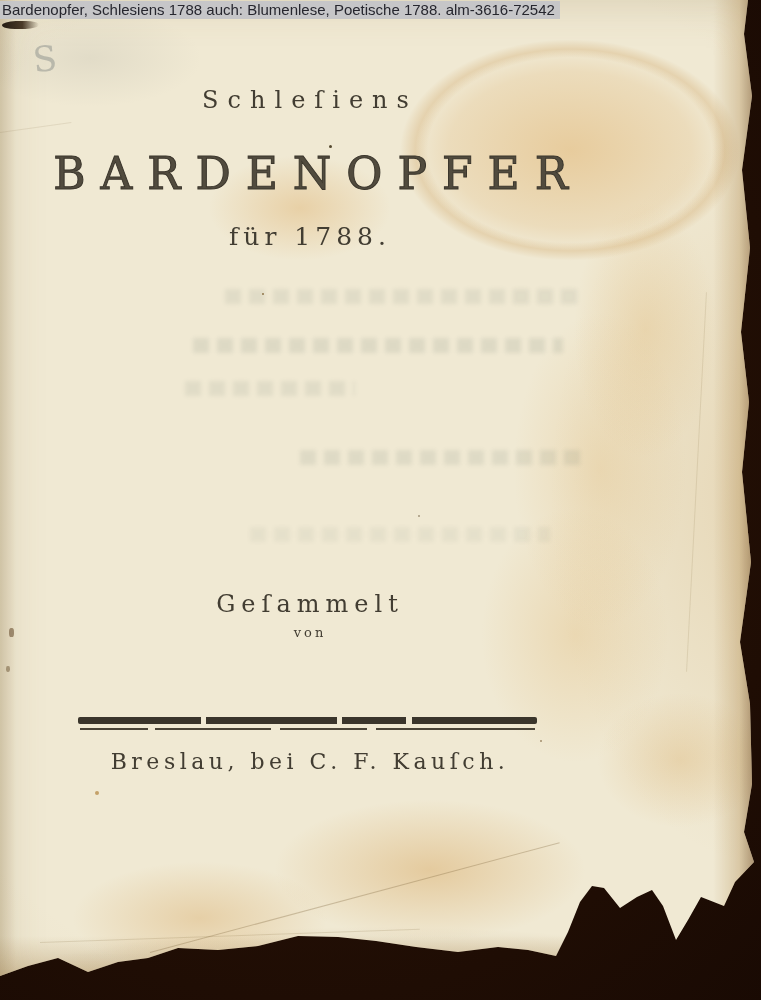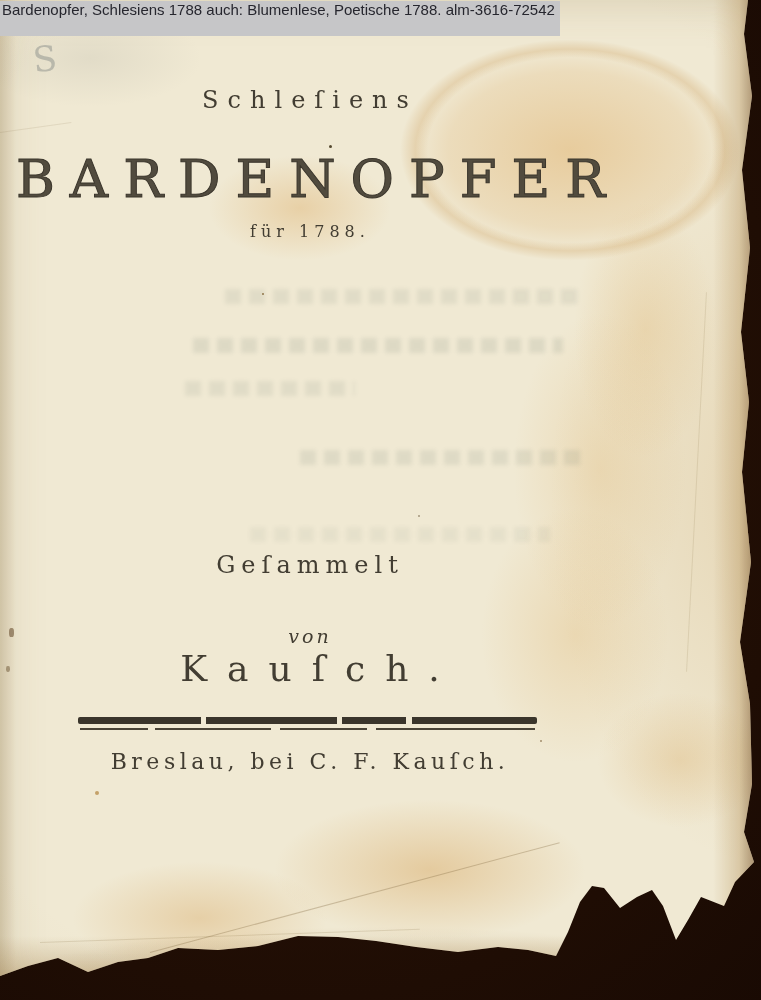--- a/index.html
+++ b/index.html
@@ -69,45 +69,45 @@
   .sp1{left:329px;top:145px;width:3px;height:3px;background:#54492f;}
   .sp2{left:262px;top:293px;width:2px;height:2px;background:rgba(122,90,42,.8);}
   .sp3{left:540px;top:740px;width:2px;height:2px;background:rgba(110,80,40,.6);}
   .sp4{left:95px;top:791px;width:4px;height:4px;background:rgba(185,143,78,.8);}
   .sp5{left:418px;top:515px;width:2px;height:2px;background:rgba(90,70,40,.5);}
   .sp6{left:9px;top:628px;width:5px;height:9px;background:rgba(96,70,38,.55);border-radius:40%;}
   .sp7{left:6px;top:666px;width:4px;height:6px;background:rgba(96,70,38,.45);border-radius:40%;}
   
   .line{position:absolute;left:0;width:620px;text-align:center;color:#423d32;}
   .series-title{top:86px;font-size:24px;letter-spacing:9px;position:absolute;}
-  .main-title{top:148px;font-size:53px;letter-spacing:15px;margin-left:8px;color:#514b3e;
+  .main-title{top:148px;font-size:44px;letter-spacing:15px;margin-left:8px;color:#514b3e;
     -webkit-text-stroke:1px #3b362c;}
-  .year-line{top:222px;font-size:16px;letter-spacing:5px;}
-  .collected{top:551px;font-size:24px;letter-spacing:6px;}
-  .connector{top:625px;font-size:19px;letter-spacing:3px;font-style:italic;}
+  .year-line{top:222px;font-size:25px;letter-spacing:5px;}
+  .collected{top:590px;font-size:24px;letter-spacing:6px;}
+  .connector{top:625px;font-size:13px;letter-spacing:3px;}
   .editor{top:648px;font-size:36px;letter-spacing:20px;margin-left:10px;}
   .imprint{top:749px;font-size:22px;letter-spacing:4.5px;}
   
   .rule-thick{position:absolute;left:78px;top:717px;width:459px;height:7px;border-radius:2px;
     background:linear-gradient(90deg,
       #3a352b 0 26.8%, rgba(0,0,0,0) 26.8% 27.9%,
       #3a352b 27.9% 56.4%, rgba(0,0,0,0) 56.4% 57.6%,
       #3a352b 57.6% 71.4%, rgba(0,0,0,0) 71.4% 72.8%,
       #3a352b 72.8% 100%);}
   .rule-thin{position:absolute;left:80px;top:728px;width:455px;height:2px;
     background:linear-gradient(90deg,
       #4a4437 0 15%, rgba(0,0,0,0) 15% 16.5%,
       #4a4437 16.5% 42%, rgba(0,0,0,0) 42% 44%,
       #4a4437 44% 63%, rgba(0,0,0,0) 63% 65%,
       #4a4437 65% 100%);}
   
   .caption{position:absolute;left:0;top:0;height:19px;
     font-family:"Liberation Sans", sans-serif;font-size:15px;line-height:19px;
     white-space:nowrap;}
-  .caption span{background:#c6c6c8;color:#26262e;padding:0 5px 18px 2px;}
+  .caption span{background:#c6c6c8;color:#26262e;padding:0 5px 1px 2px;}
 </style>
 </head>
 <body>
 
 <div class="stage">
 
   <div class="paper">
 
     <div class="deckle-right"></div>
     <div class="deckle-bottom"></div>
@@ -132,21 +132,20 @@
     <div class="speck sp4"></div>
     <div class="speck sp5"></div>
     <div class="speck sp6"></div>
     <div class="speck sp7"></div>
 
     <div class="line series-title" style="left:0;width:620px;">Schleſiens</div>
     <div class="line main-title">BARDENOPFER</div>
     <div class="line year-line">für 1788.</div>
     <div class="line collected">Geſammelt</div>
     <div class="line connector">von</div>
-    <div class="line editor">Kauſch.</div>
 
     <div class="rule-thick"></div>
     <div class="rule-thin"></div>
 
     <div class="line imprint">Breslau, bei C. F. Kauſch.</div>
   </div>
 
   <div class="caption">
     <span>Bardenopfer, Schlesiens 1788 auch: Blumenlese, Poetische 1788. alm-3616-72542</span>
   </div>

